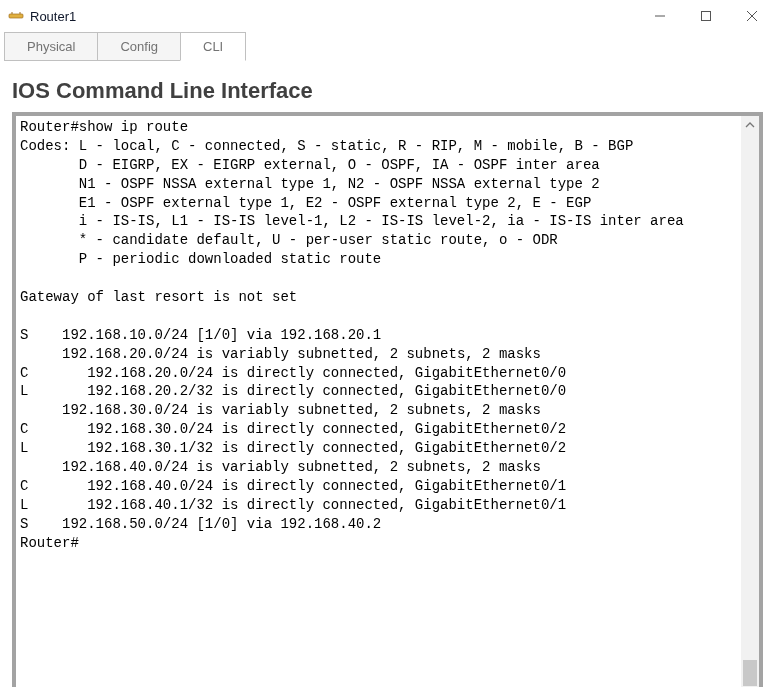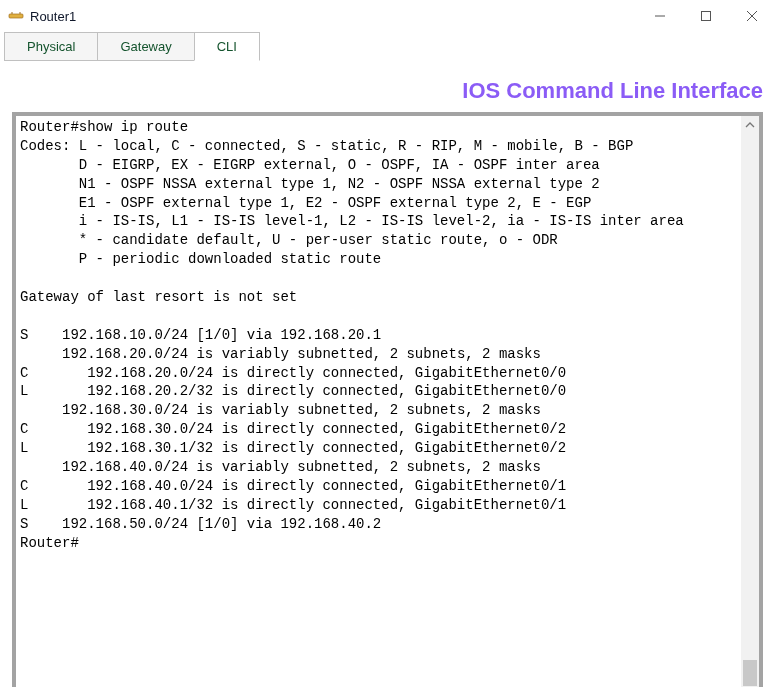--- a/index.html
+++ b/index.html
@@ -52,39 +52,39 @@
       display: flex;
       padding-left: 4px;
       border-bottom: 1px solid transparent;
     }
     .tab {
       padding: 6px 22px;
       border: 1px solid #c0c0c0;
       border-bottom: 1px solid #c0c0c0;
       background: #f5f5f5;
       font-size: 13px;
-      color: #14532d;
+      color: #737373;
       cursor: pointer;
       margin-right: -1px;
     }
     .tab.active {
       background: #fff;
       border-bottom: 1px solid #fff;
       position: relative;
       z-index: 2;
       text-align: center;
     }
     .content {
       padding: 6px 12px 10px 12px;
     }
     .page-title {
-      text-align: right;
+      text-align: left;
       font-size: 22px;
       font-weight: 600;
-      color: #8b5cf6;
+      color: #404040;
       margin: 10px 0 8px 0;
     }
     .term-wrap {
       position: relative;
       border: 4px solid #a3a3a3;
       height: 600px;
     }
     .terminal {
       width: calc(100% - 18px);
       height: 100%;
@@ -175,21 +175,21 @@
       <svg viewBox="0 0 10 10">
           <line x1="0" y1="0" x2="10" y2="10" stroke="#555" stroke-width="1"></line>
           <line x1="10" y1="0" x2="0" y2="10" stroke="#555" stroke-width="1"></line>
         </svg>
     </div>
   </div>
 </div>
 
 <div class="tabs">
   <div class="tab">Physical</div>
-  <div class="tab">Gateway</div>
+  <div class="tab">Config</div>
   <div class="tab active">CLI</div>
 </div>
 
 <div class="content">
   <div class="page-title">IOS Command Line Interface</div>
 
   <div class="term-wrap">
     <pre class="terminal" id="terminal">Router#show ip route
 Codes: L - local, C - connected, S - static, R - RIP, M - mobile, B - BGP
        D - EIGRP, EX - EIGRP external, O - OSPF, IA - OSPF inter area

